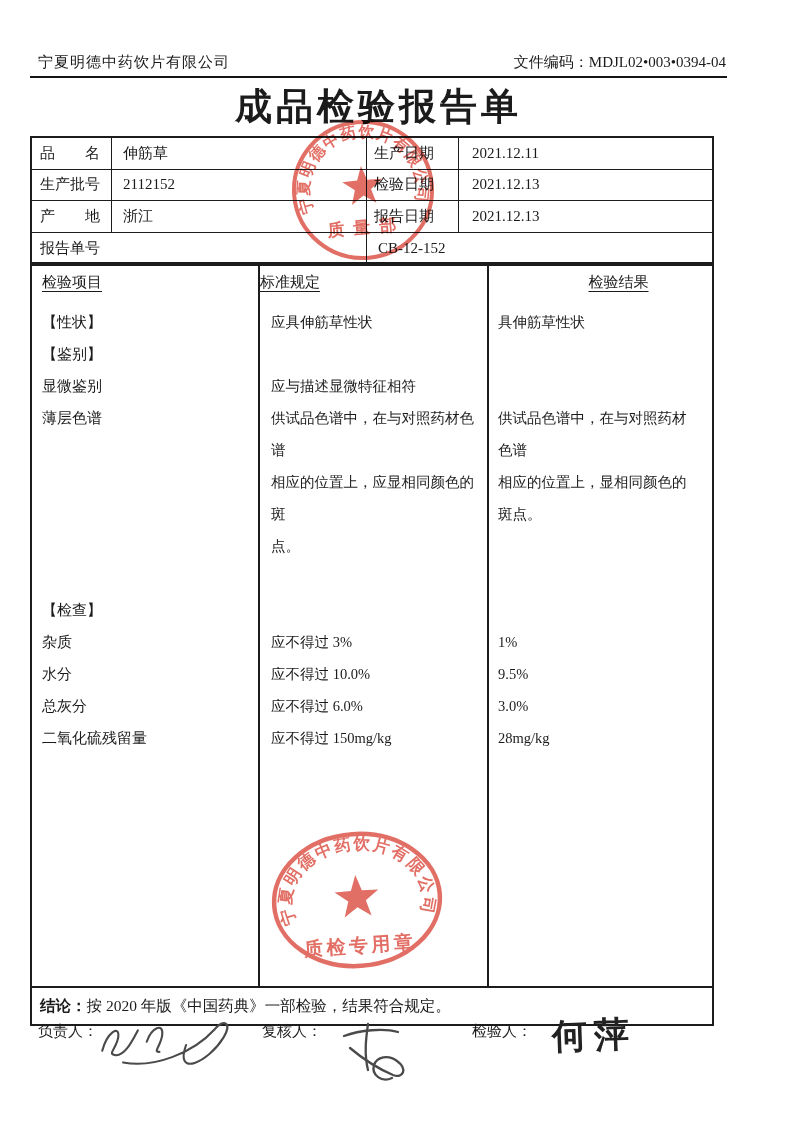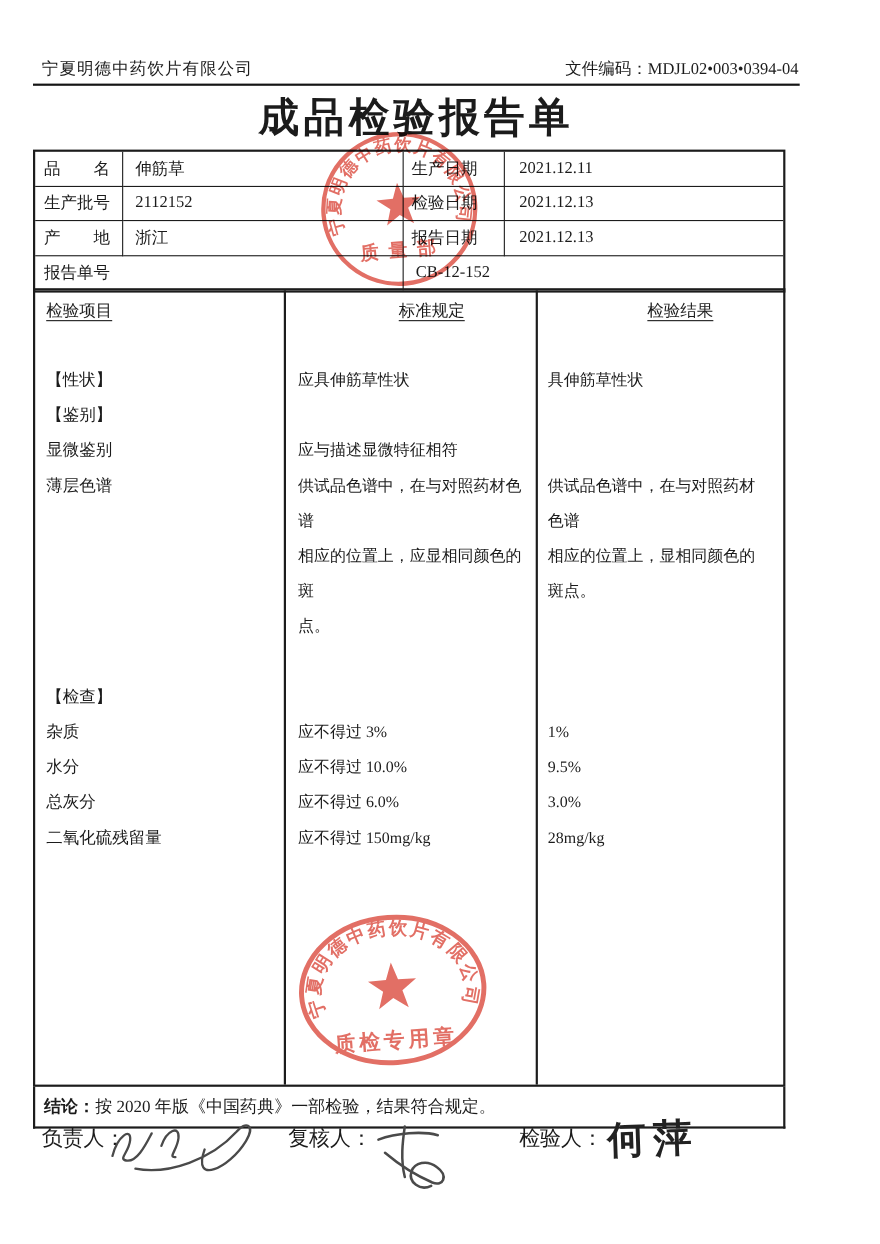--- a/index.html
+++ b/index.html
@@ -43,39 +43,39 @@
   .maintbl {
     left:30px; top:262px; width:684px; height:726px;
     border:2px solid #1c1c1c;
   }
   .vline { position:absolute; top:0; bottom:0; width:1.5px; background:#1c1c1c; }
   .vline.v1 { left:226px; }
   .vline.v2 { left:455px; }
   .thead { display:flex; height:42px; padding-top:9px; font-size:15px; }
   .thead .h { text-decoration:underline; text-underline-offset:4px; }
   .thead .hc1 { width:228px; padding-left:10px; }
-  .thead .hc2 { width:265px; text-align:center; }
+  .thead .hc2 { width:265px; }
   .thead .hc3 { flex:1; text-align:center; }
   .trow { display:flex; line-height:32px; }
   .trow .c1 { width:228px; padding-left:10px; font-size:15px; }
   .trow .c2 { width:229px; padding-left:11px; padding-right:1px; font-size:14.5px; }
   .trow .c3 { flex:1; padding-left:9px;  padding-right:15px; font-size:14.5px; }
-  .mt24 { margin-top:24px; }
+  .mt24 { }
   .mt32 { margin-top:32px; }
 
   
   .conclusion {
     left:30px; top:988px; width:684px; height:38px;
     border:2px solid #1c1c1c; border-top:none;
     display:flex; align-items:center; padding-left:8px; font-size:15.5px;
   }
   .conclusion b { font-weight:bold; }
 
   
-  .sigline { font-size:19px; top:1022px; }
+  .sigline { font-size:15px; top:1022px; }
   .sig-resp { left:38px; }
   .sig-rev  { left:262px; }
   .sig-insp { left:472px; }
   .sig-svg { position:absolute; color:#4a4a4a; }
   .inspector-name {
     left:552px; top:1012px; font-size:35px; font-weight:600;
     letter-spacing:7px; color:#222; transform:rotate(-2deg);
   }
 
   

